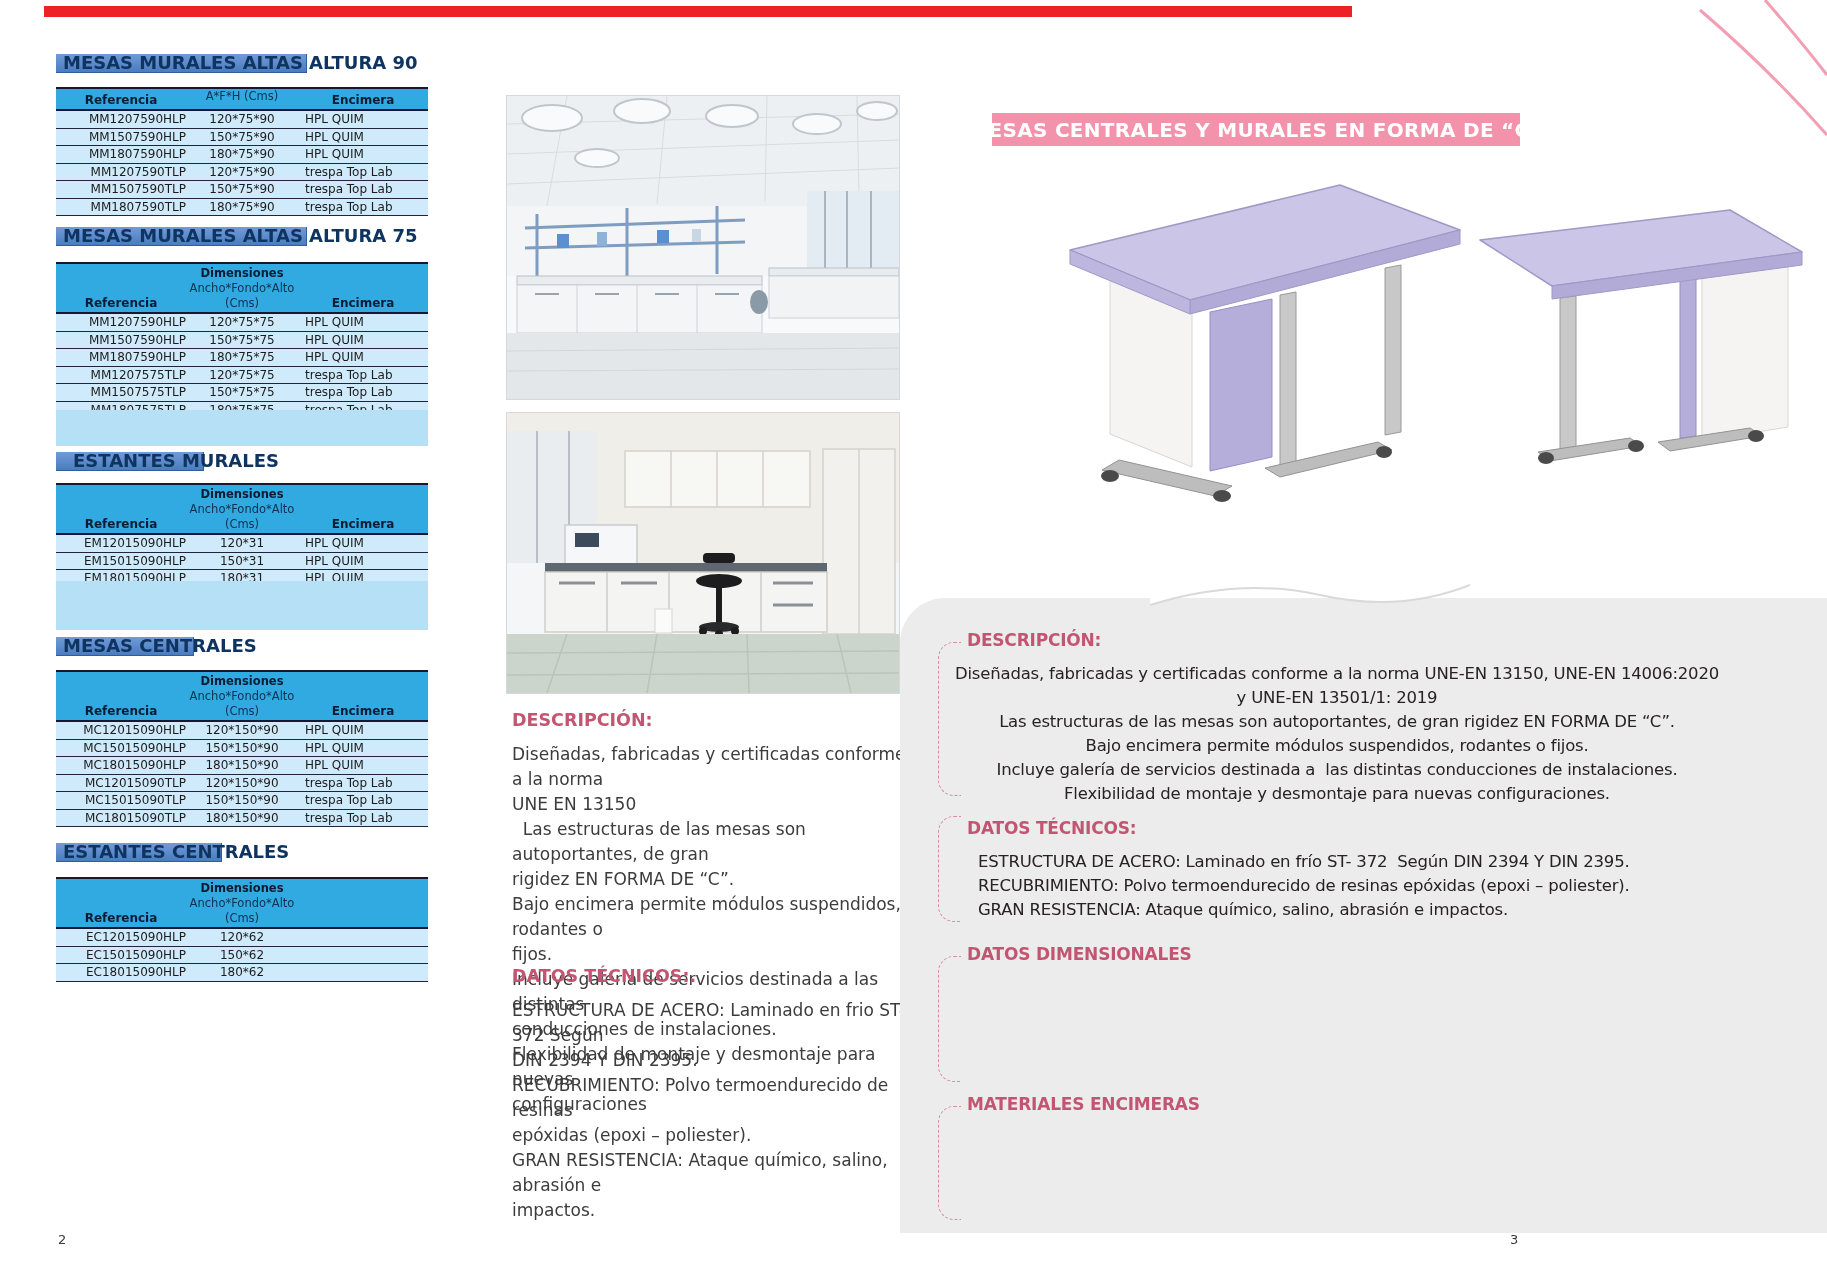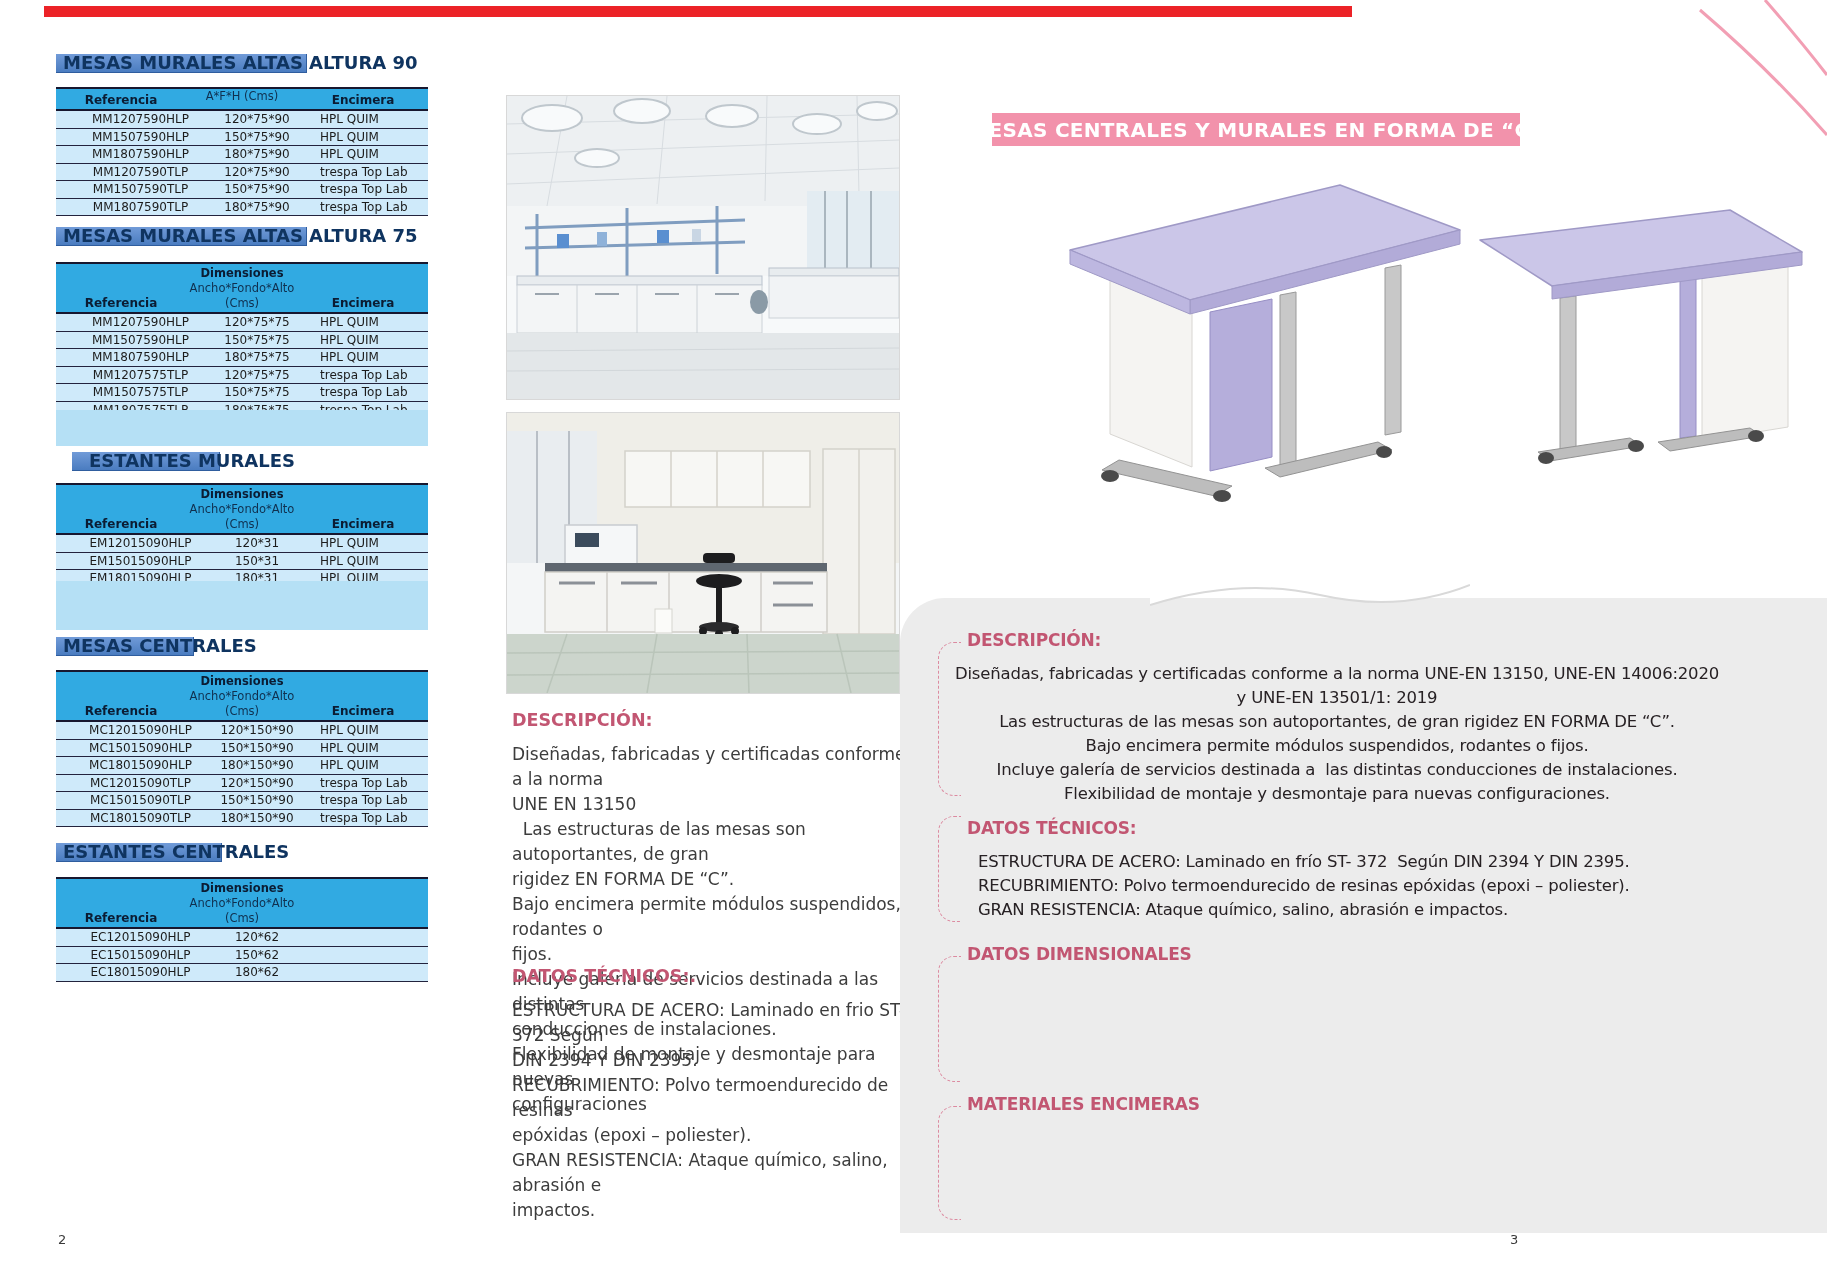--- a/index.html
+++ b/index.html
@@ -23,21 +23,21 @@
   .t-tall .thead{height:48px;}
   .th{color:#0b1c33;}
   .c-ref{width:130px;text-align:center;}
   .c-dim{width:112px;text-align:center;}
   .c-enc{flex:1;text-align:center;}
   .th.c-ref,.th.c-enc{align-self:flex-end;font-weight:bold;line-height:17px;}
   .dim-b{font-weight:bold;font-size:11.5px;line-height:15px;padding-top:2px;}
   .dim-n{font-size:11.5px;line-height:15px;color:#10304f;}
   .trow{display:flex;background:#cfeafa;border-bottom:1.6px solid #23233d;height:16.5px;}
   .td{line-height:16.5px;color:#1c1c1c;font-size:12px;}
-  .td.c-ref{text-align:center;padding-left:24px;width:121px;}
+  .td.c-ref{text-align:right;padding-left:9px;width:121px;}
   .td.c-enc{text-align:left;padding-left:7px;}
   .tfill{width:372px;background:#b5e0f5;}
 
   
   .rose-title{color:#c25672;font-weight:bold;font-size:17.5px;}
   .body-text{font-size:17px;line-height:25px;color:#3c3c3c;white-space:pre-wrap;}
 
   
   .photo{border:1px solid #d8d8d8;overflow:hidden;background:#f4f6f7;}
 
@@ -137,21 +137,21 @@
         <div class="td c-enc">trespa Top Lab</div>
       </div>
       <div class="trow">
         <div class="td c-ref">MM1807575TLP</div>
         <div class="td c-dim">180*75*75</div>
         <div class="td c-enc">trespa Top Lab</div>
       </div>
     </div>
   <div class="abs tfill" style="left:56px;top:410px;height:36px;"></div>
 
-  <div class="abs sec-box" style="left:72px;top:452px;width:130px;padding-left:17px;">ESTANTES MURALES</div>
+  <div class="abs sec-box" style="left:56px;top:452px;width:130px;padding-left:17px;">ESTANTES MURALES</div>
   <div class="abs ptable t-tall" style="left:56px;top:483px;">
       <div class="thead">
         <div class="th c-ref">Referencia</div>
         <div class="th c-dim">
           <div class="dim-b">Dimensiones</div>
           <div class="dim-n">Ancho*Fondo*Alto</div>
           <div class="dim-n">(Cms)</div>
         </div>
         <div class="th c-enc">Encimera</div>
       </div>

